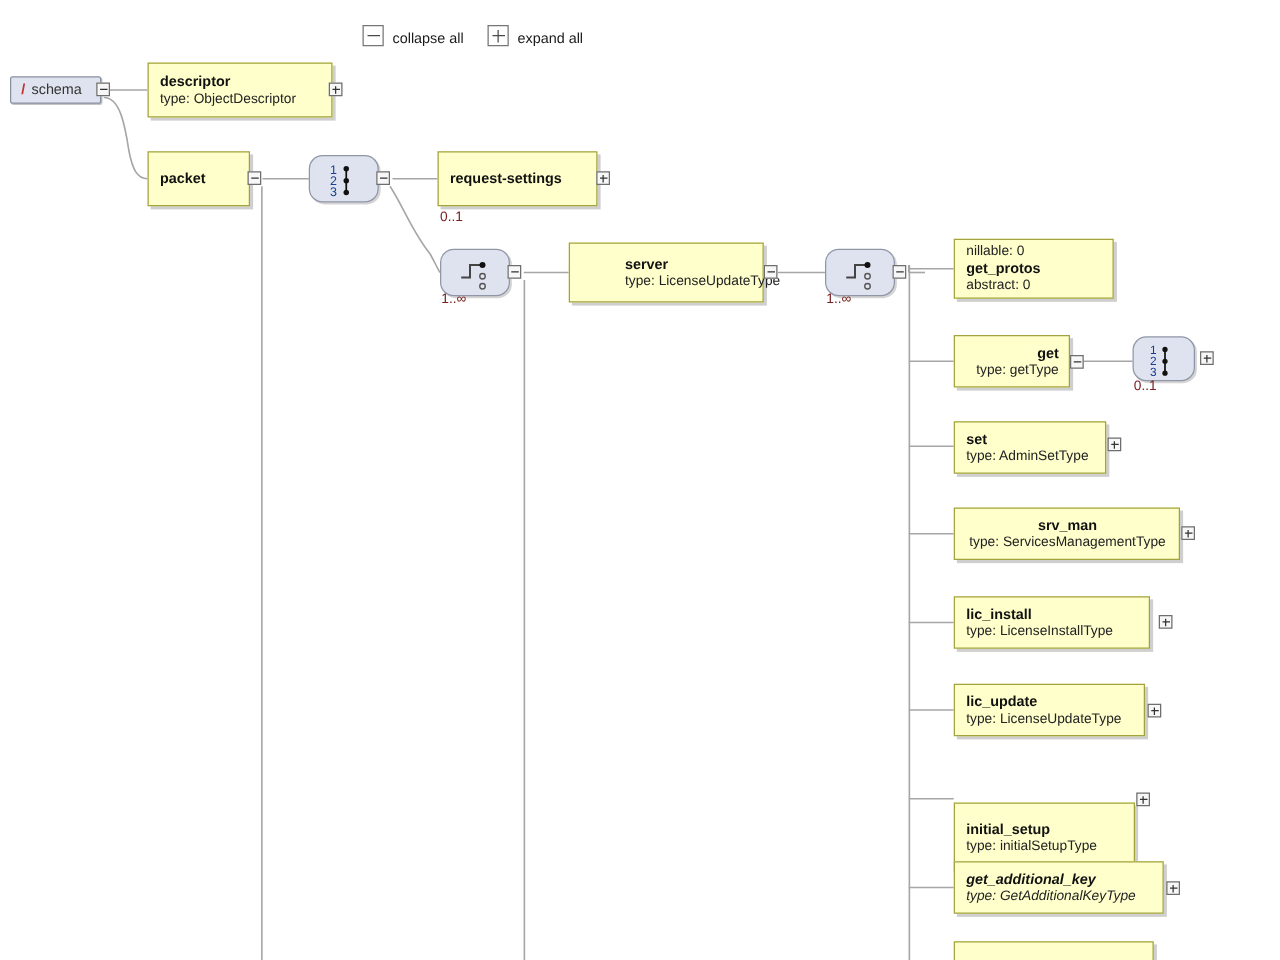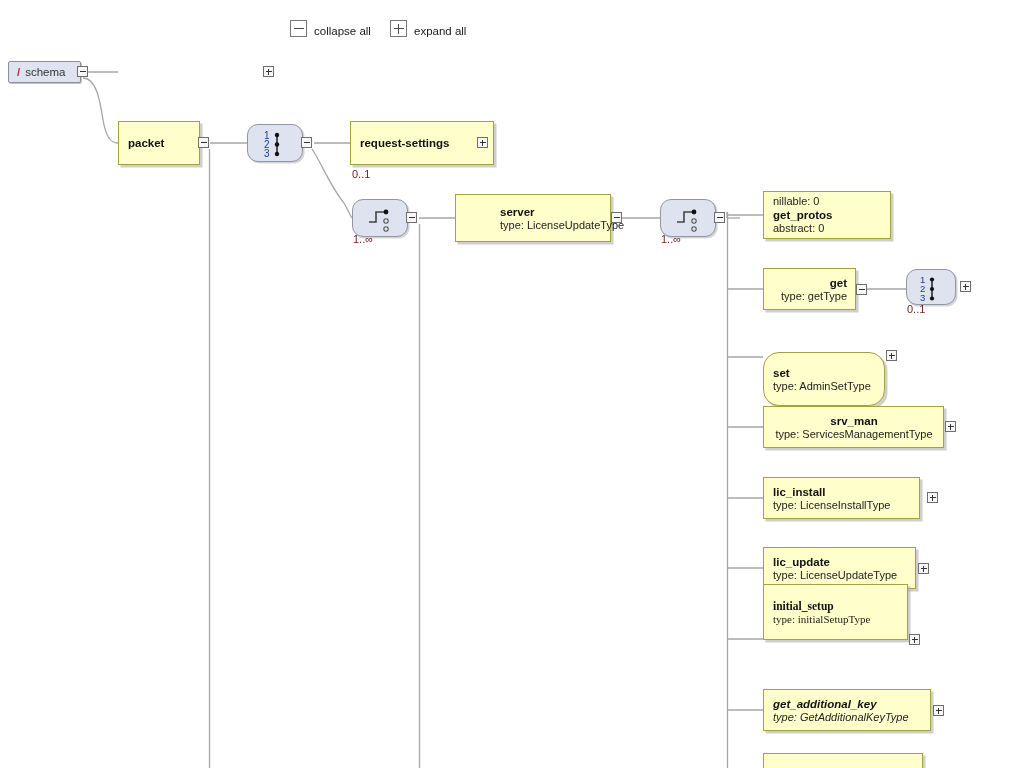--- a/index.html
+++ b/index.html
@@ -206,41 +206,45 @@
     <span class="tb-icon plus"></span>
     <span class="toolbar-label">expand all</span>
   </div>
 
   <div class="schema-node" style="left:8px; top:61px; width:73px;">
     <span class="slash">/</span>
     <span>schema</span>
   </div>
   <span class="tog" style="left:77px; top:66px;"></span>
 
+  <div class="el-box" style="left:118px; top:50px; width:148px; height:44px;">
+    <span class="el-name">descriptor</span>
+    <span class="el-type">type: ObjectDescriptor</span>
+  </div>
   <span class="tog plus" style="left:263px; top:66px;"></span>
 
   <div class="el-box" style="left:118px; top:121px; width:82px; height:44px; justify-content:center;">
     <span class="el-name">packet</span>
   </div>
   <span class="tog" style="left:198px; top:137px;"></span>
 
   <div class="conn" style="left:247px; top:124px; width:56px; height:38px;">
     <svg width="56" height="38">
       <text x="16" y="14" font-family="Liberation Sans, sans-serif" font-size="10" fill="#1b3f8f">1</text>
       <text x="16" y="23" font-family="Liberation Sans, sans-serif" font-size="10" fill="#1b3f8f">2</text>
       <text x="16" y="32" font-family="Liberation Sans, sans-serif" font-size="10" fill="#1b3f8f">3</text>
       <line x1="29" y1="9" x2="29" y2="30" stroke="#111" stroke-width="1.4"></line>
       <circle cx="29" cy="10" r="2.2" fill="#111"></circle>
       <circle cx="29" cy="19.5" r="2.2" fill="#111"></circle>
       <circle cx="29" cy="29" r="2.2" fill="#111"></circle>
     </svg>
   </div>
   <span class="tog" style="left:301px; top:137px;"></span>
 
-  <div class="el-box" style="left:350px; top:121px; width:144px; height:44px; justify-content:center;">
+  <div class="el-box" style="left:350px; top:121px; width:128px; height:44px; justify-content:center;">
     <span class="el-name">request-settings</span>
   </div>
   <span class="tog plus" style="left:477px; top:137px;"></span>
   <span class="occurs" style="left:352px; top:168px;">0..1</span>
 
   <div class="conn" style="left:352px; top:199px; width:56px; height:38px;">
     <svg width="56" height="38">
       <polyline points="16,22 23,22 23,12 31,12" fill="none" stroke="#444" stroke-width="1.6"></polyline>
       <circle cx="33" cy="12" r="2.4" fill="#111"></circle>
       <circle cx="33" cy="21" r="2.2" fill="none" stroke="#555" stroke-width="1.1"></circle>
@@ -286,21 +290,21 @@
       <text x="13" y="31" font-family="Liberation Sans, sans-serif" font-size="9.5" fill="#1b3f8f">3</text>
       <line x1="25" y1="9" x2="25" y2="29" stroke="#111" stroke-width="1.4"></line>
       <circle cx="25" cy="9.5" r="2.1" fill="#111"></circle>
       <circle cx="25" cy="19" r="2.1" fill="#111"></circle>
       <circle cx="25" cy="28.5" r="2.1" fill="#111"></circle>
     </svg>
   </div>
   <span class="tog plus" style="left:960px; top:281px;"></span>
   <span class="occurs" style="left:907px; top:303px;">0..1</span>
 
-  <div class="el-box" style="left:763px; top:352px; width:122px; height:54px;border-radius:16px;">
+  <div class="el-box" style="left:763px; top:337px; width:122px; height:42px;">
     <span class="el-name">set</span>
     <span class="el-type">type: AdminSetType</span>
   </div>
   <span class="tog plus" style="left:886px; top:350px;"></span>
 
   <div class="el-box" style="left:763px; top:406px; width:181px; height:42px;text-align:center;">
     <span class="el-name">srv_man</span>
     <span class="el-type">type: ServicesManagementType</span>
   </div>
   <span class="tog plus" style="left:945px; top:421px;"></span>
@@ -310,21 +314,21 @@
     <span class="el-type">type: LicenseInstallType</span>
   </div>
   <span class="tog plus" style="left:927px; top:492px;"></span>
 
   <div class="el-box" style="left:763px; top:547px; width:153px; height:42px;">
     <span class="el-name">lic_update</span>
     <span class="el-type">type: LicenseUpdateType</span>
   </div>
   <span class="tog plus" style="left:918px; top:563px;"></span>
 
-  <div class="el-box" style="left:763px; top:584px; width:145px; height:56px;font-family:Liberation Serif, serif;">
+  <div class="el-box" style="left:763px; top:642px; width:145px; height:56px;">
     <span class="el-name">initial_setup</span>
     <span class="el-type">type: initialSetupType</span>
   </div>
   <span class="tog plus" style="left:909px; top:634px;"></span>
 
   <div class="el-box" style="left:763px; top:689px; width:168px; height:42px;font-style:italic;">
     <span class="el-name">get_additional_key</span>
     <span class="el-type">type: GetAdditionalKeyType</span>
   </div>
   <span class="tog plus" style="left:933px; top:705px;"></span>

